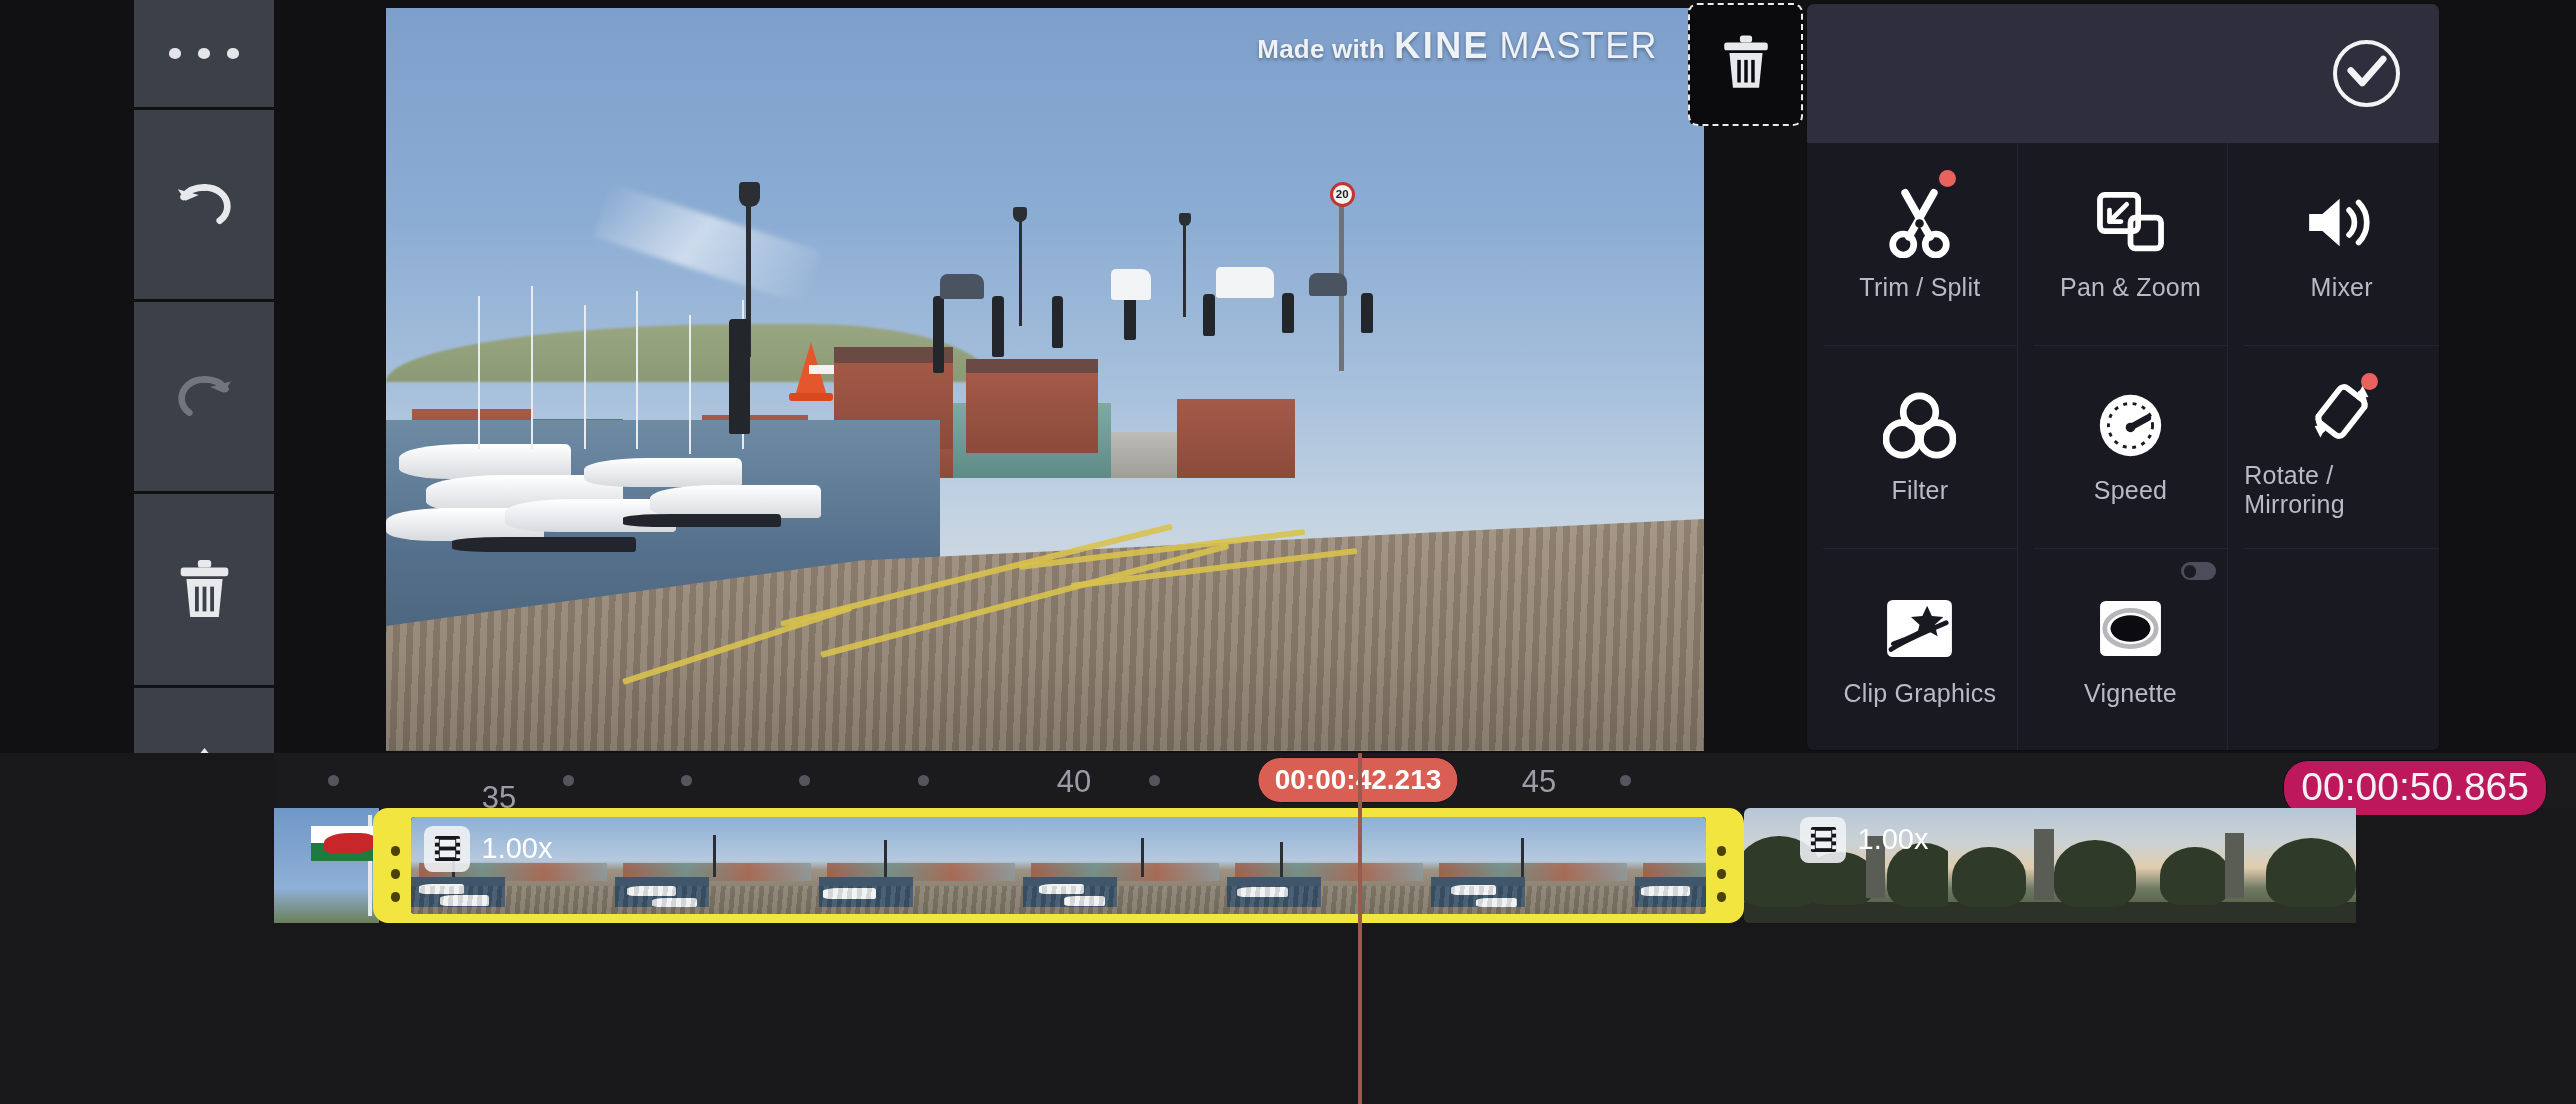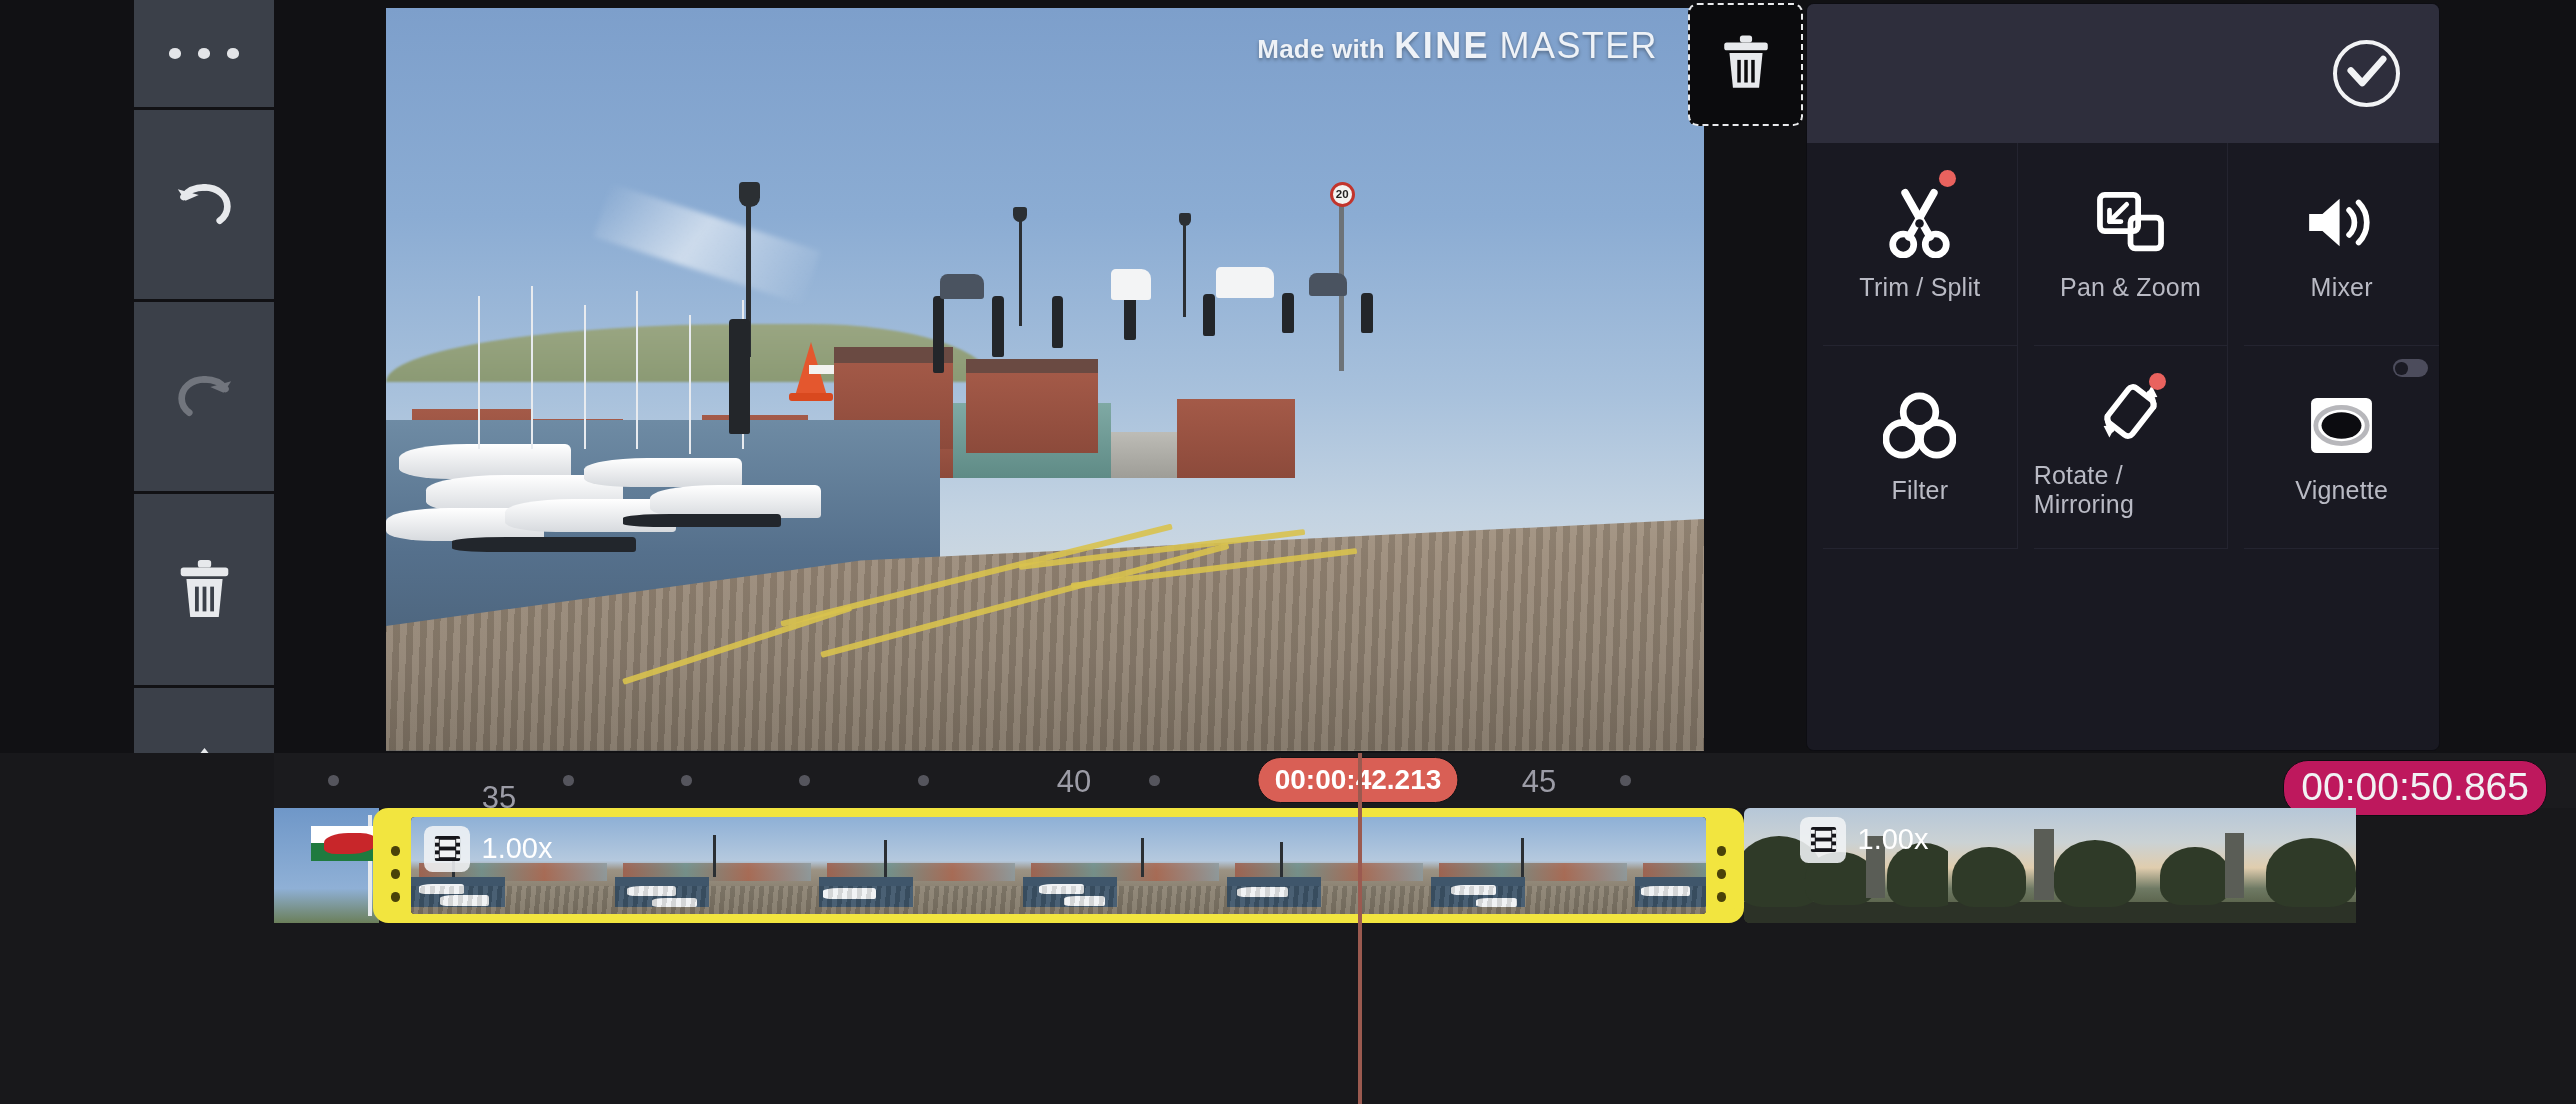--- a/index.html
+++ b/index.html
@@ -442,36 +442,58 @@
         <span class="tool-ico">
           <svg width="73" height="69" viewBox="0 0 76 72">
             <circle cx="38" cy="22" r="17" stroke="#fff" stroke-width="7" fill="none"></circle>
             <circle cx="20" cy="50" r="17" stroke="#fff" stroke-width="7" fill="none"></circle>
             <circle cx="56" cy="50" r="17" stroke="#fff" stroke-width="7" fill="none"></circle>
           </svg>
         </span>
         <span class="tool-label">Filter</span>
       </div>
 
+      <div class="tool">
+        <span class="tool-ico">
+          <svg width="69" height="69" viewBox="0 0 72 72">
+            <circle cx="36" cy="36" r="32" fill="#fff"></circle>
+            <circle cx="36" cy="36" r="23" fill="none" stroke="#191922" stroke-width="3" stroke-dasharray="4 6"></circle>
+            <path d="M36 38L54 28" stroke="#191922" stroke-width="7" stroke-linecap="round"></path>
+            <circle cx="36" cy="38" r="5" fill="#191922"></circle>
+          </svg>
+        </span>
+        <span class="tool-label">Speed</span>
+      </div>
 
 
       <div class="tool">
         <span class="newdot"></span>
         <span class="tool-ico">
           <svg width="73" height="71" viewBox="0 0 76 74">
             <rect x="22" y="14" width="32" height="46" rx="6" stroke="#fff" stroke-width="6" fill="none" transform="rotate(38 38 37)"></rect>
             <path d="M58 18a26 26 0 014 14" stroke="#fff" stroke-width="6" fill="none" stroke-linecap="round"></path>
             <path d="M18 56a26 26 0 01-4-14" stroke="#fff" stroke-width="6" fill="none" stroke-linecap="round"></path>
             <path d="M60 10l6 12-13 1z" fill="#fff"></path>
             <path d="M16 64l-6-12 13-1z" fill="#fff"></path>
           </svg>
         </span>
         <span class="tool-label">Rotate / Mirroring</span>
       </div>
 
+      <div class="tool">
+        <span class="tool-ico">
+          <svg width="69" height="61" viewBox="0 0 72 64">
+            <rect x="2" y="2" width="68" height="60" rx="6" fill="#fff"></rect>
+            <path d="M44 8l5 11 12 1-9 8 3 12-11-6-11 6 3-12-9-8 12-1z" fill="#191922"></path>
+            <path d="M6 54c12-8 30-16 58-28" stroke="#191922" stroke-width="5" fill="none" stroke-linecap="round"></path>
+            <path d="M8 48c10-4 22-8 34-16" stroke="#191922" stroke-width="4" fill="none" stroke-linecap="round"></path>
+          </svg>
+        </span>
+        <span class="tool-label">Clip Graphics</span>
+      </div>
 
       <div class="tool">
         <span class="vtoggle">
             <i></i>
           </span>
         <span class="tool-ico">
           <svg width="65" height="59" viewBox="0 0 68 62">
             <rect x="2" y="2" width="64" height="58" rx="6" fill="#fff"></rect>
             <ellipse cx="34" cy="31" rx="21" ry="14" fill="#0c0c10"></ellipse>
             <ellipse cx="34" cy="31" rx="27" ry="19" fill="none" stroke="#6f7078" stroke-width="5" opacity=".5"></ellipse>

